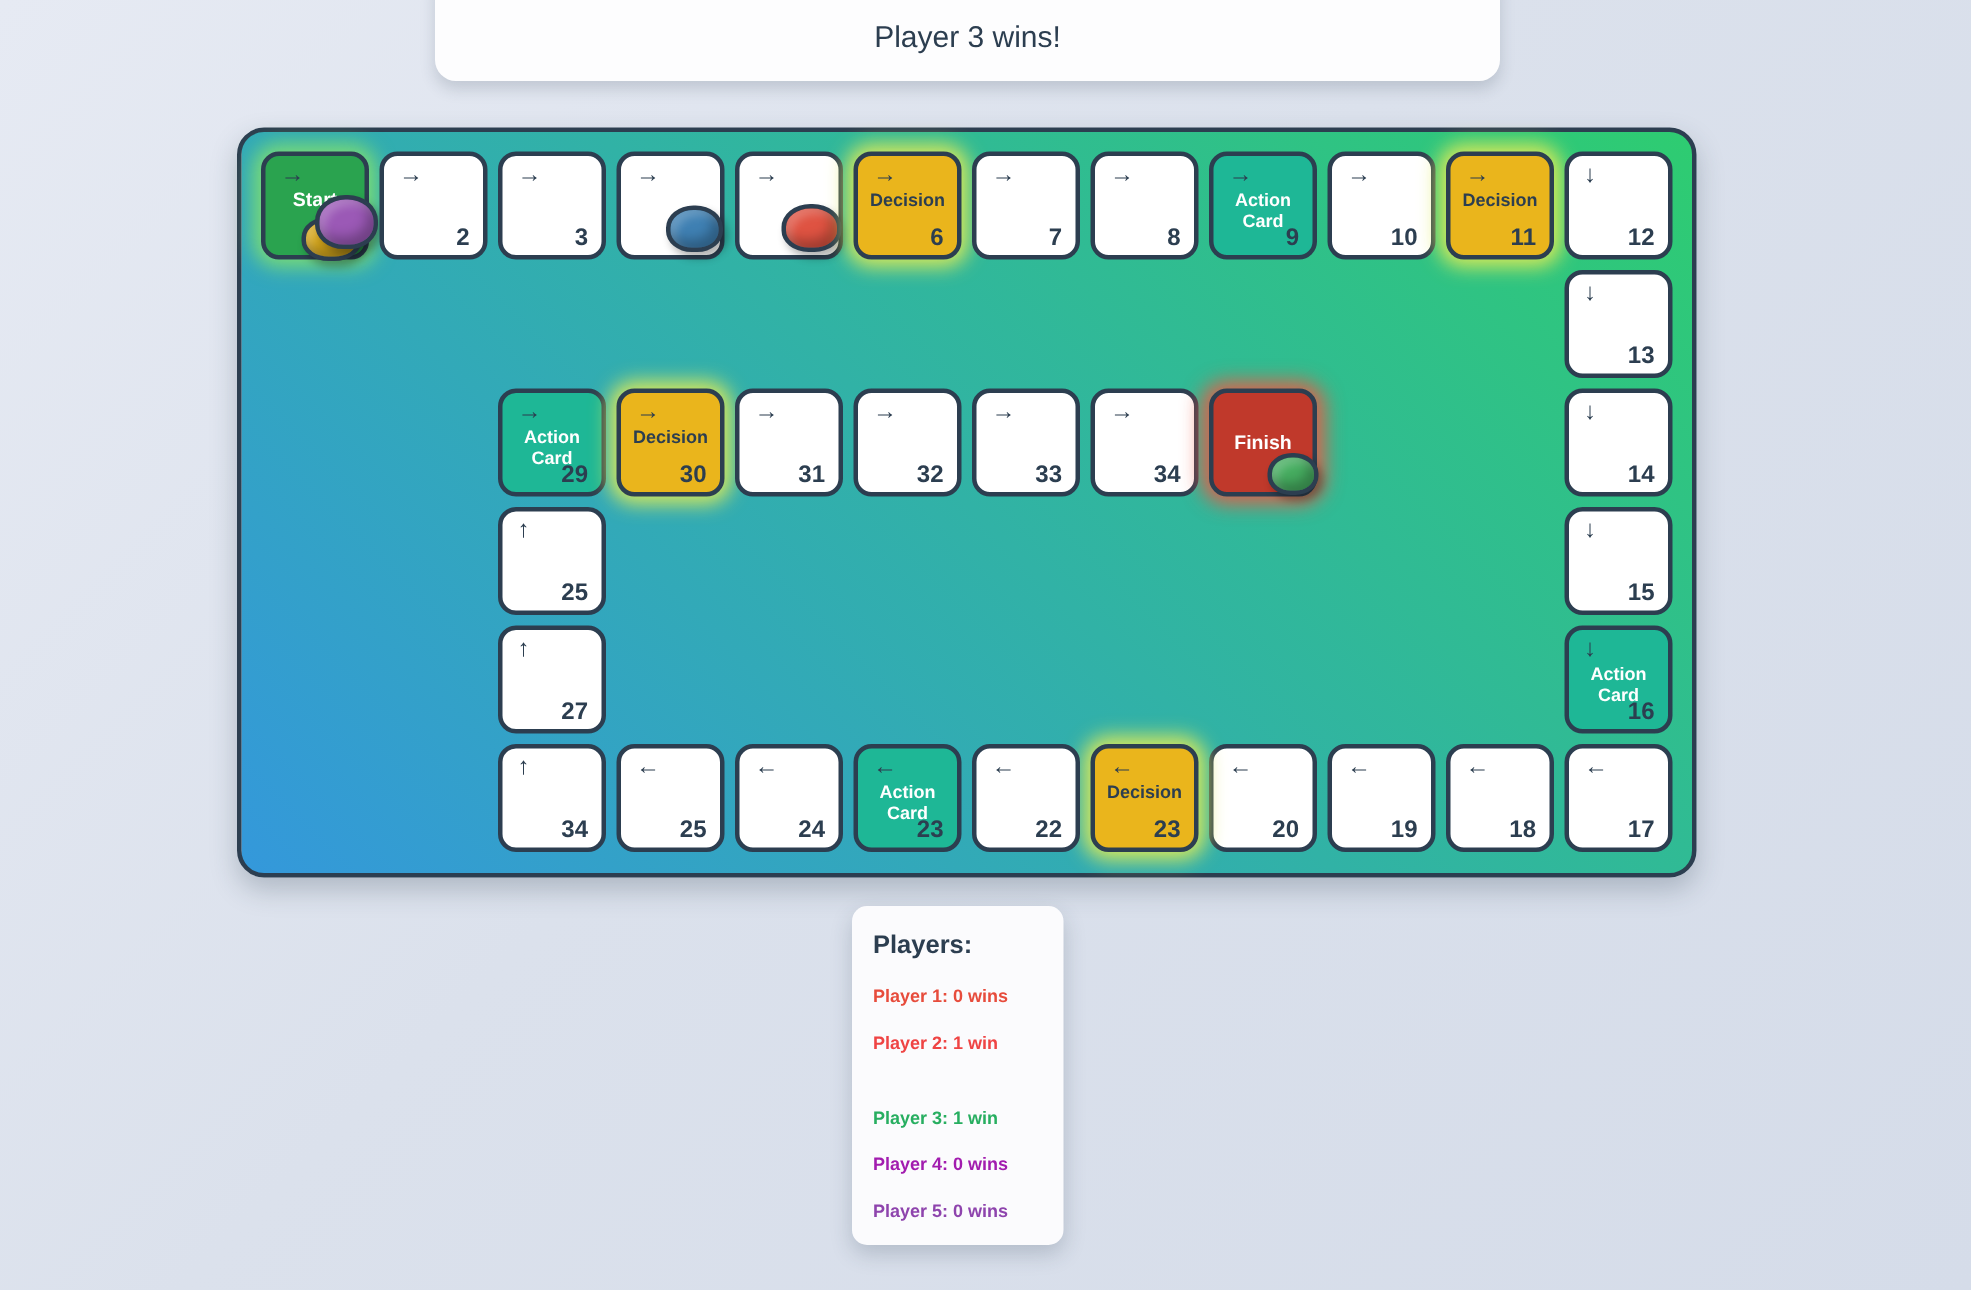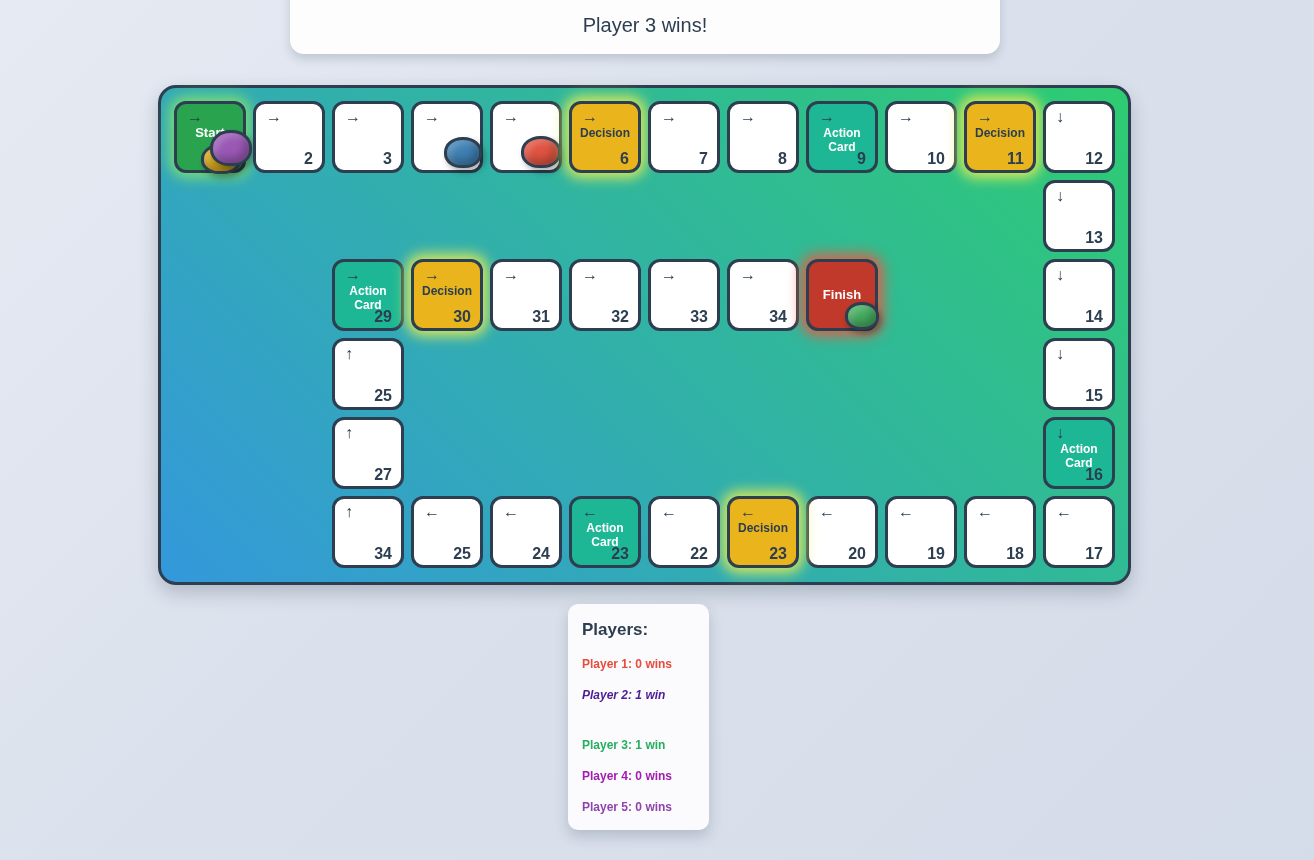--- a/index.html
+++ b/index.html
@@ -211,18 +211,18 @@
     <div class="tile finish" style="grid-area: 3 / 9; background: rgb(192, 57, 43);">
       <span class="label">Finish</span>
       <span class="token" style="left: 36px; top: 40px; width: 34px; height: 28px; background: rgb(70, 173, 96);"></span>
     </div>
   </div>
 
 <div class="players-panel">
   <div class="players-title">Players:</div>
   <div id="players-list">
       <div class="player-entry" style="color: rgb(231, 76, 60);">Player 1: 0 wins</div>
-      <div class="player-entry" style="color: #4c1d95; font-style: italic;">Player 2: 1 win</div>
+      <div class="player-entry" style="color: #ef4444;">Player 2: 1 win</div>
       <div class="player-entry" style="color: rgb(39, 174, 96); margin-top: 36px;">Player 3: 1 win</div>
       <div class="player-entry" style="color: #a21caf;">Player 4: 0 wins</div>
       <div class="player-entry" style="color: rgb(142, 68, 173);">Player 5: 0 wins</div>
     </div>
 </div>
 
 </body></html>

